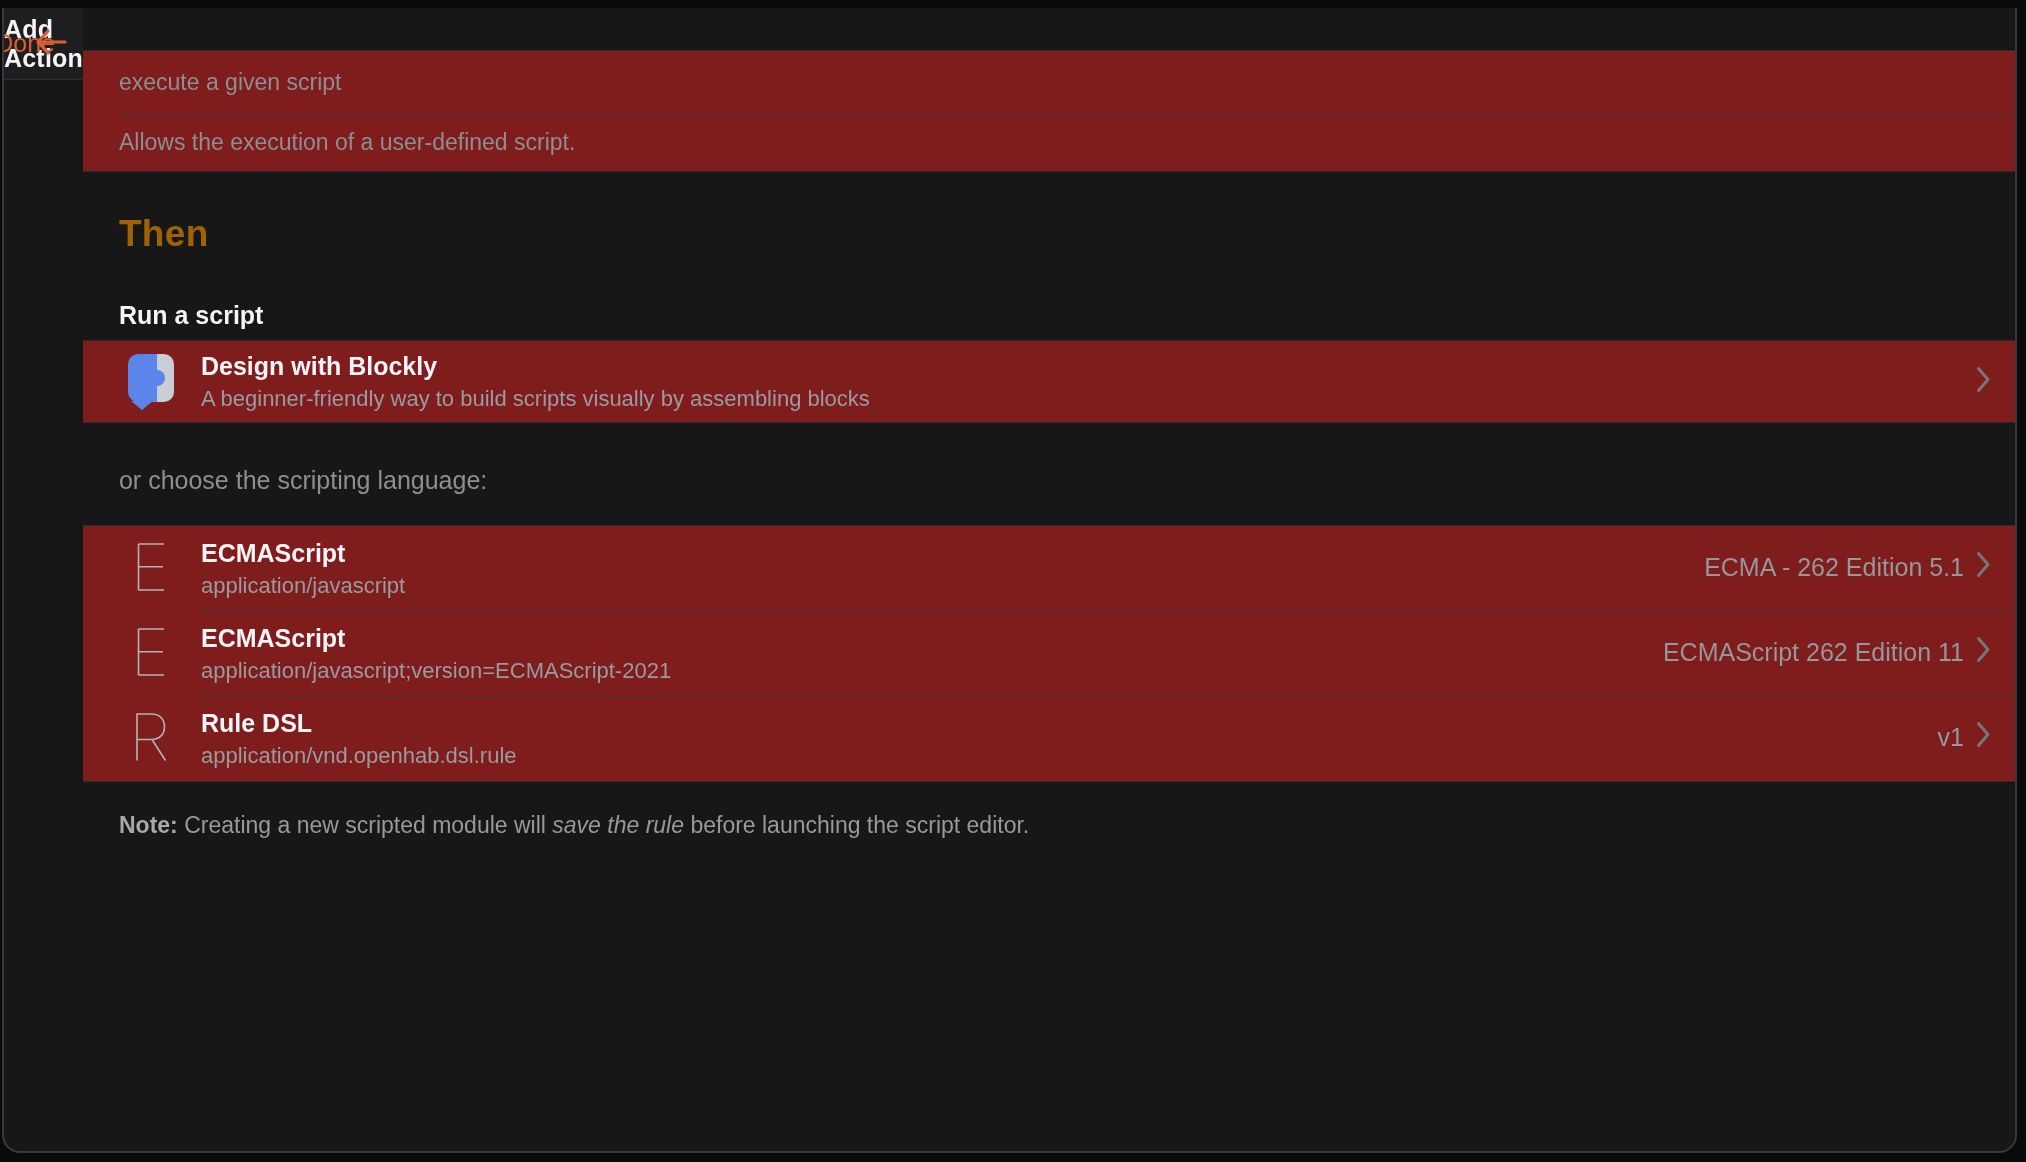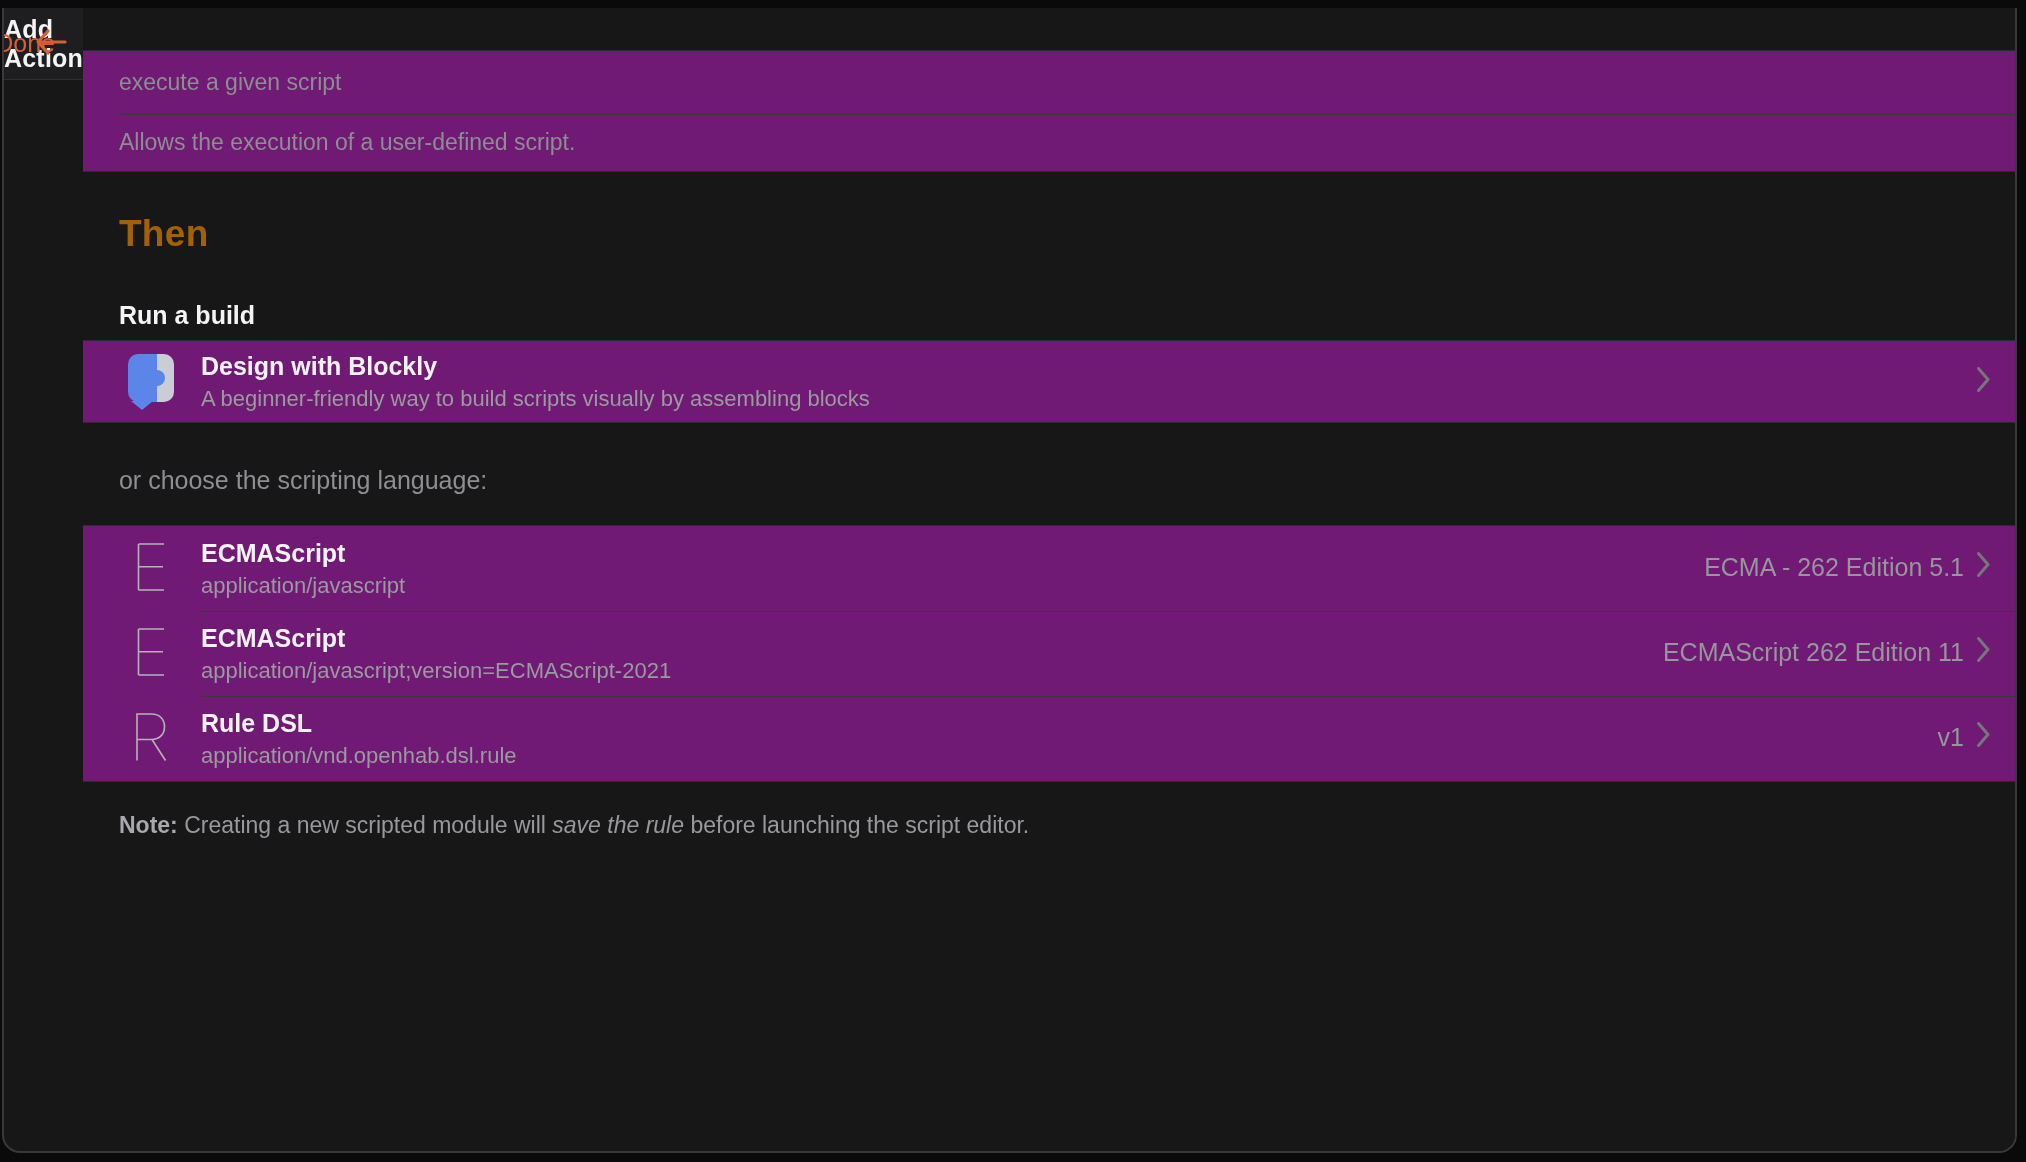--- a/index.html
+++ b/index.html
@@ -32,21 +32,21 @@
     display:flex; align-items:center; cursor:pointer;
   }
   .done-btn {
     position:absolute; right:28px; top:0; height:100%;
     display:flex; align-items:center;
     font-size:25px; font-weight:500; color:#d75f35; cursor:pointer;
   }
   
   .content { flex:1; background:#171717; }
   .list-group {
-    background:#701a75;
+    background:#7f1d1d;
     border-top:1px solid #2c2c2e;
     border-bottom:1px solid #2c2c2e;
   }
   .intro-group { margin-top:42px; }
   .intro-cell {
     display:flex; align-items:center;
     padding-left:36px; font-size:23px; color:#8d8d92;
     position:relative;
   }
   .intro-cell.name { height:63px; }
@@ -124,21 +124,21 @@
 
   <div class="content">
 
     <div class="list-group intro-group">
       <div class="intro-cell name">execute a given script</div>
       <div class="intro-cell desc">Allows the execution of a user-defined script.</div>
     </div>
 
     <div class="block-title-large">Then</div>
 
-    <div class="block-title">Run a build</div>
+    <div class="block-title">Run a script</div>
 
     <div class="list-group blockly-group">
       <div class="media-item blockly-row">
         <div class="m-icon">
           <div class="blockly-icon">
             <div class="b-blue"></div>
             <div class="b-light"></div>
             <div class="b-tab"></div>
             <div class="b-ribbon"></div>
           </div>

